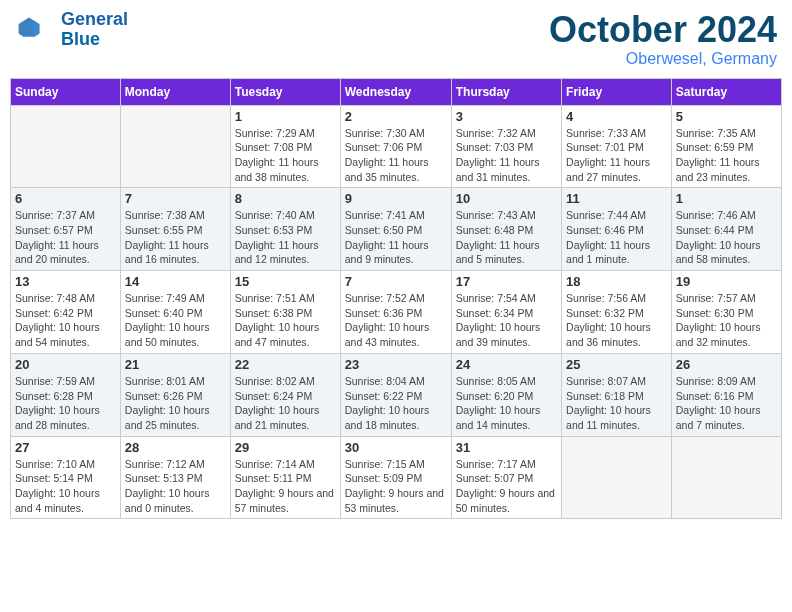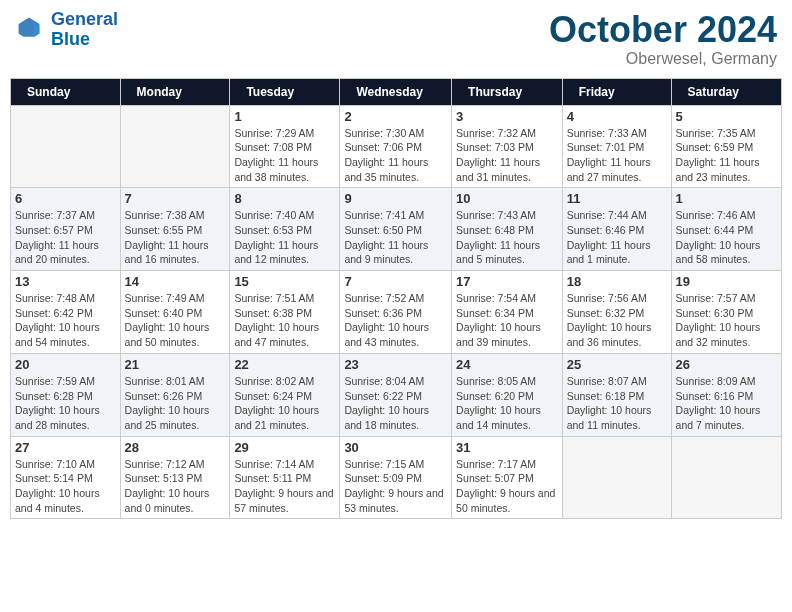--- a/index.html
+++ b/index.html
@@ -13,21 +13,21 @@
     .header {
       display: flex;
       justify-content: space-between;
       align-items: flex-start;
       margin-bottom: 10px;
       padding: 0 5px;
     }
     .logo {
       display: flex;
       align-items: center;
-      gap: 10px;
+      gap: 20px;
     }
     .logo-text {
       font-size: 18px;
       font-weight: bold;
       color: #333;
       line-height: 1.1;
     }
     .logo-text span {
       color: #1a5fa8;
     }
@@ -41,31 +41,31 @@
     }
     .month-title h1 {
       font-size: 36px;
       font-weight: bold;
       color: #0c4a6e;
       line-height: 1.1;
     }
     .month-title h2 {
       font-size: 16px;
       font-weight: normal;
-      color: #737373;
+      color: #3b82f6;
     }
     .calendar {
       width: 100%;
       border-collapse: collapse;
       font-size: 11px;
     }
     .calendar th {
-      background-color: #0f172a;
+      background-color: #6d28d9;
       color: #fff;
-      padding: 6px 16px;
+      padding: 6px 4px;
       text-align: left;
       font-size: 12px;
       border: 1px solid #ccc;
     }
     .calendar td {
       border: 1px solid #ccc;
       vertical-align: top;
       padding: 3px 4px;
       width: 113px;
       min-height: 80px;

